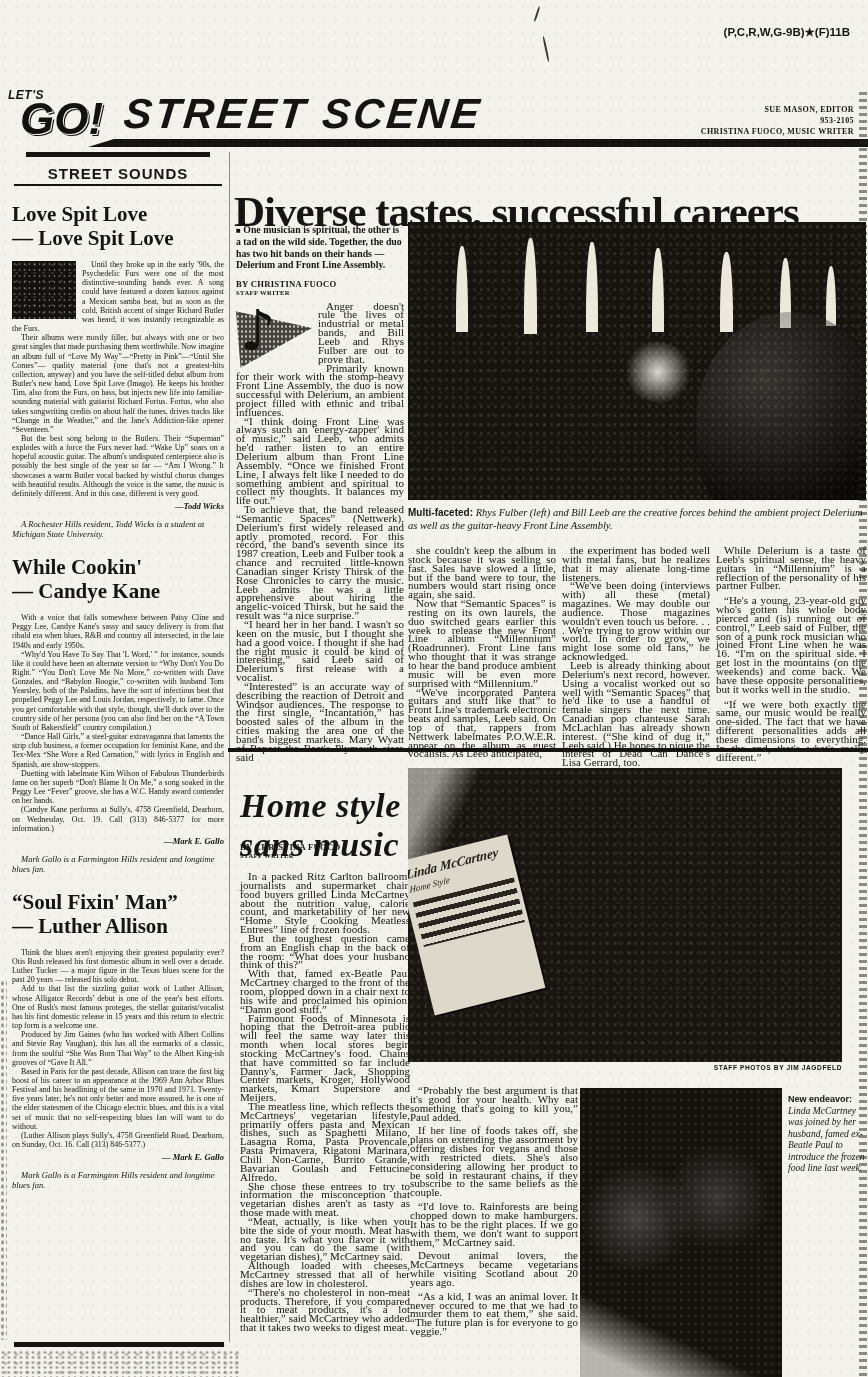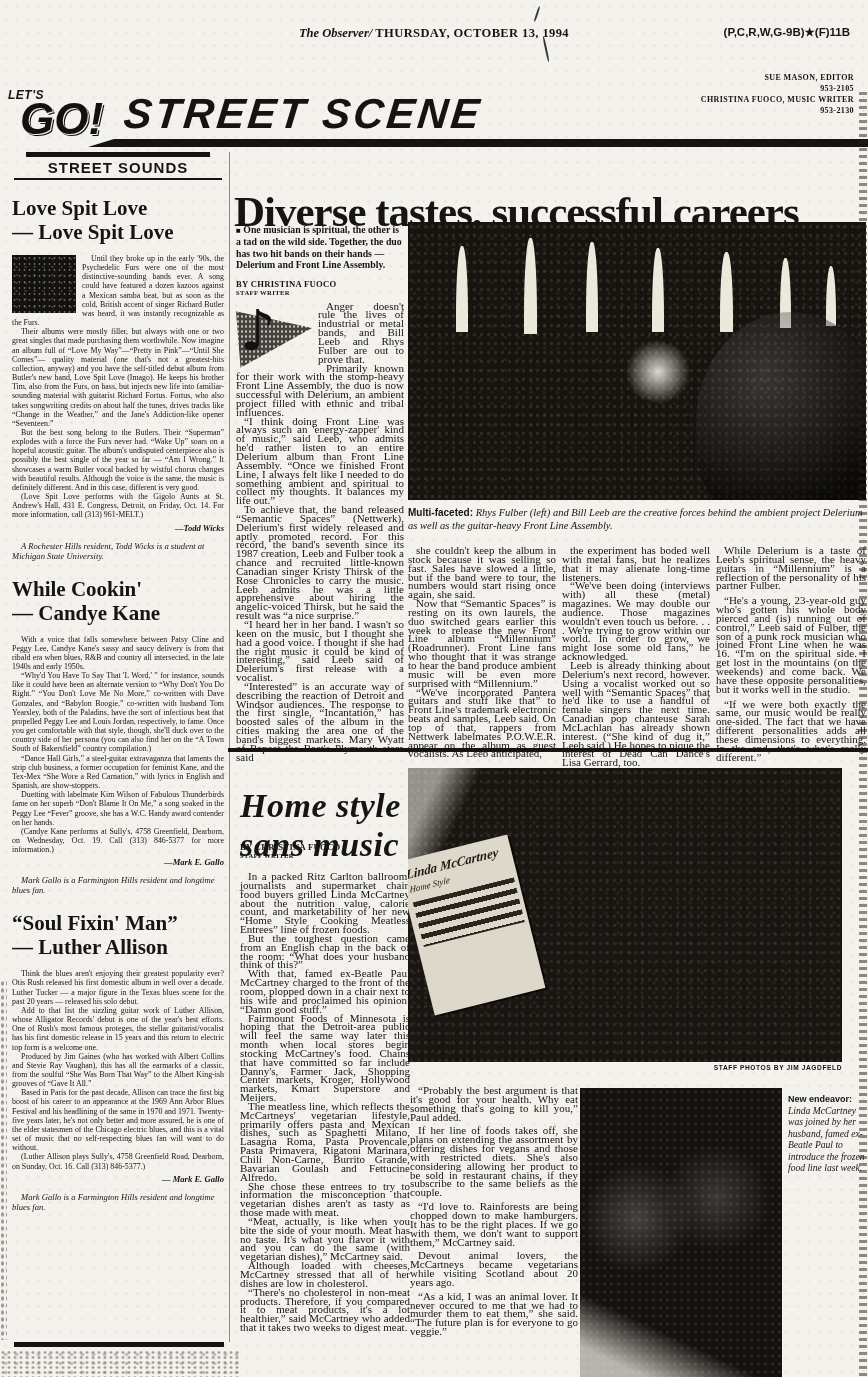--- a/index.html
+++ b/index.html
@@ -22,29 +22,29 @@
   .lets-go{left:6px;top:88px;width:112px;height:60px;}
   .lets-go .lets{position:absolute;left:2px;top:0;font-family:"Liberation Sans",sans-serif;
      font-weight:bold;font-style:italic;font-size:12px;letter-spacing:.5px;}
   .lets-go .go{position:absolute;left:14px;top:6px;font-family:"Liberation Sans",sans-serif;
      font-weight:900;font-style:italic;font-size:44px;color:#131210;
      text-shadow:1px 1px 0 #f4f2ec,2px 2px 0 #131210;}
   .section-title{left:124px;top:90px;font-family:"Liberation Sans",sans-serif;font-weight:900;
      font-style:italic;font-size:42px;letter-spacing:3px;transform:skewX(-6deg);color:#151412;}
   .masthead-rule{left:88px;top:139px;width:780px;height:8px;background:#151412;
      clip-path:polygon(0 100%,26px 0,100% 0,100% 100%);}
-  .editor-block{right:14px;top:72px;text-align:right;font-size:8px;font-weight:bold;
+  .editor-block{right:14px;top:104px;text-align:right;font-size:8px;font-weight:bold;
      letter-spacing:.4px;line-height:11px;}
 
   
   .left-col{left:12px;top:152px;width:212px;height:1188px;overflow:hidden;}
   .col-divider{left:229px;top:152px;width:1px;height:1190px;background:#8c8a82;}
   .ss-bar{height:5px;background:#151412;margin:0 14px;}
   .ss-label{text-align:center;font-family:"Liberation Sans",sans-serif;font-weight:900;
-     font-size:15px;letter-spacing:1px;padding:2px 0 2px;}
+     font-size:15px;letter-spacing:1px;padding:8px 0 2px;}
   .ss-underline{height:0;border-top:2px solid #151412;margin:0 2px 6px;}
   .review-title{font-size:21px;line-height:24px;font-weight:bold;margin:16px 0 10px;}
   .lb{font-size:7.9px;line-height:9.15px;text-align:justify;text-indent:9px;margin:0;}
   .album-thumb{float:left;width:64px;height:58px;margin:1px 6px 2px 0;background:#14120f;
      background-image:radial-gradient(rgba(255,255,255,.35) .6px,transparent 1.2px),
                       radial-gradient(rgba(255,255,255,.18) .8px,transparent 1.6px);
      background-size:5px 6px,9px 8px;}
   .signoff{text-align:right;font-style:italic;font-weight:bold;font-size:8.6px;margin:3px 0 8px;}
   .bio{font-style:italic;font-size:8.6px;line-height:10px;text-indent:9px;margin:2px 0 6px;}
   .left-rule-bottom{left:14px;top:1342px;width:210px;height:5px;background:#151412;}
@@ -122,24 +122,20 @@
   .hs-cap-text{font-style:italic;font-size:9.6px;line-height:11.4px;}
 
   .artifact-strip{right:1px;top:92px;width:8px;height:1285px;opacity:.5;
      background:repeating-linear-gradient(180deg,#23201b 0 3px,transparent 3px 7px);}
 </style>
 </head>
 <body>
 
 <div class="page">
 
-  <div class="abs issue-line">
-    <span class="it">The Observer/</span>
-    <span class="caps">THURSDAY, OCTOBER 13, 1994</span>
-  </div>
   <div class="abs edition-code">(P,C,R,W,G-9B)★(F)11B</div>
   <div class="abs pen-mark pen-1"></div>
   <div class="abs pen-mark pen-2"></div>
 
   <div class="abs lets-go">
     <div class="lets">LET'S</div>
     <div class="go">GO!</div>
   </div>
   <div class="abs section-title">STREET SCENE</div>
   <div class="abs masthead-rule"></div>
@@ -155,21 +151,20 @@
     <div class="ss-label">STREET SOUNDS</div>
     <div class="ss-underline"></div>
 
     <h3 class="review-title">
       <span>Love Spit Love</span><br>
       <span>— Love Spit Love</span>
     </h3>
     <p class="lb"><span class="album-thumb"></span><span>Until they broke up in the early '90s, the Psychedelic Furs were one of the most distinctive-sounding bands ever. A song could have featured a dozen kazoos against a Mexican samba beat, but as soon as the cold, British accent of singer Richard Butler was heard, it was instantly recognizable as the Furs.</span></p>
     <p class="lb">Their albums were mostly filler, but always with one or two great singles that made purchasing them worthwhile. Now imagine an album full of “Love My Way”—“Pretty in Pink”—“Until She Comes”— quality material (one that's not a greatest-hits collection, anyway) and you have the self-titled debut album from Butler's new band, Love Spit Love (Imago). He keeps his brother Tim, also from the Furs, on bass, but injects new life into familiar-sounding material with guitarist Richard Fortus. Fortus, who also takes songwriting credits on about half the tunes, drives tracks like “Change in the Weather,” and the Jane's Addiction-like opener “Seventeen.”</p>
     <p class="lb">But the best song belong to the Butlers. Their “Superman” explodes with a force the Furs never had. “Wake Up” soars on a hopeful acoustic guitar. The album's undisputed centerpiece also is possibly the best single of the year so far — “Am I Wrong.” It showcases a warm Butler vocal backed by wistful chorus changes with beautiful results. Although the voice is the same, the music is definitely different. And in this case, different is very good.</p>
-    <p class="lb">(Love Spit Love performs with the Gigolo Aunts at St. Andrew's Hall, 431 E. Congress, Detroit, on Friday, Oct. 14. For more information, call (313) 961-MELT.)</p>
     <div class="signoff">—Todd Wicks</div>
     <p class="bio">A Rochester Hills resident, Todd Wicks is a student at Michigan State University.</p>
 
     <h3 class="review-title">
       <span>While Cookin'</span><br>
       <span>— Candye Kane</span>
     </h3>
     <p class="lb">With a voice that falls somewhere between Patsy Cline and Peggy Lee, Candye Kane's sassy and saucy delivery is from that ribald era when blues, R&amp;B and country all intersected, in the late 1940s and early 1950s.</p>
     <p class="lb">“Why'd You Have To Say That 'L Word,' ” for instance, sounds like it could have been an alternate version to “Why Don't You Do Right.” “You Don't Love Me No More,” co-written with Dave Gonzales, and “Babylon Boogie,” co-written with husband Tom Yearsley, both of the Paladins, have the sort of infectious beat that propelled Peggy Lee and Louis Jordan, respectively, to fame. Once you get comfortable with that style, though, she'll duck over to the country side of her persona (you can also find her on the “A Town South of Bakersfield” country compilation.)</p>
     <p class="lb">“Dance Hall Girls,” a steel-guitar extravaganza that laments the strip club business, a former occupation for feminist Kane, and the Tex-Mex “She Wore a Red Carnation,” with lyrics in English and Spanish, are show-stoppers.</p>

